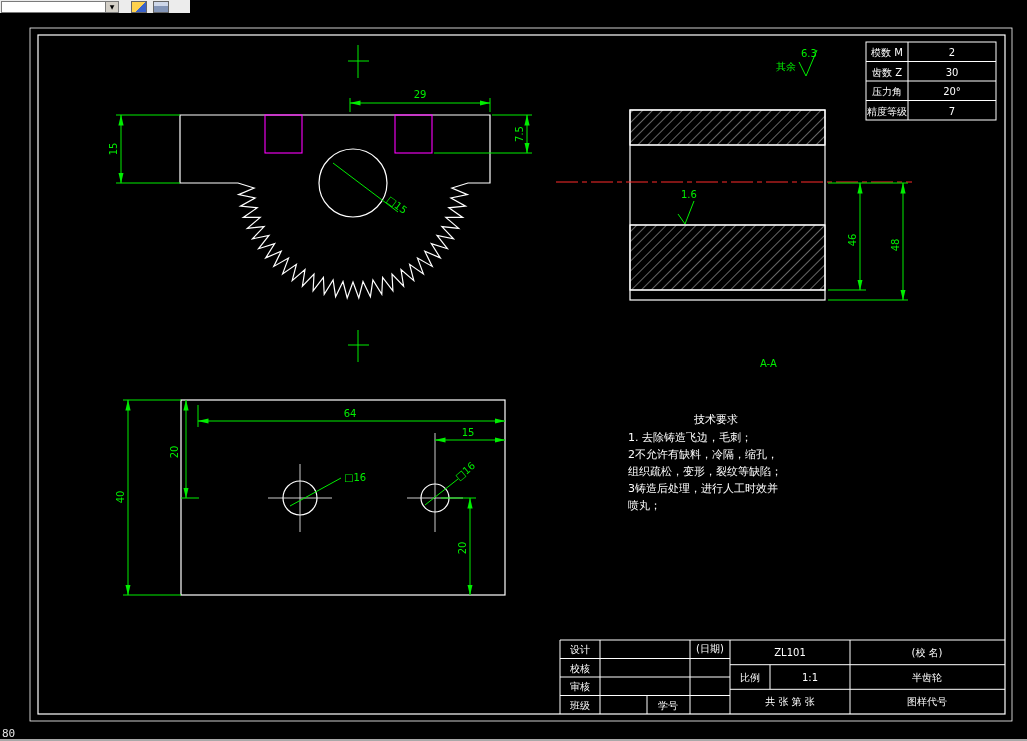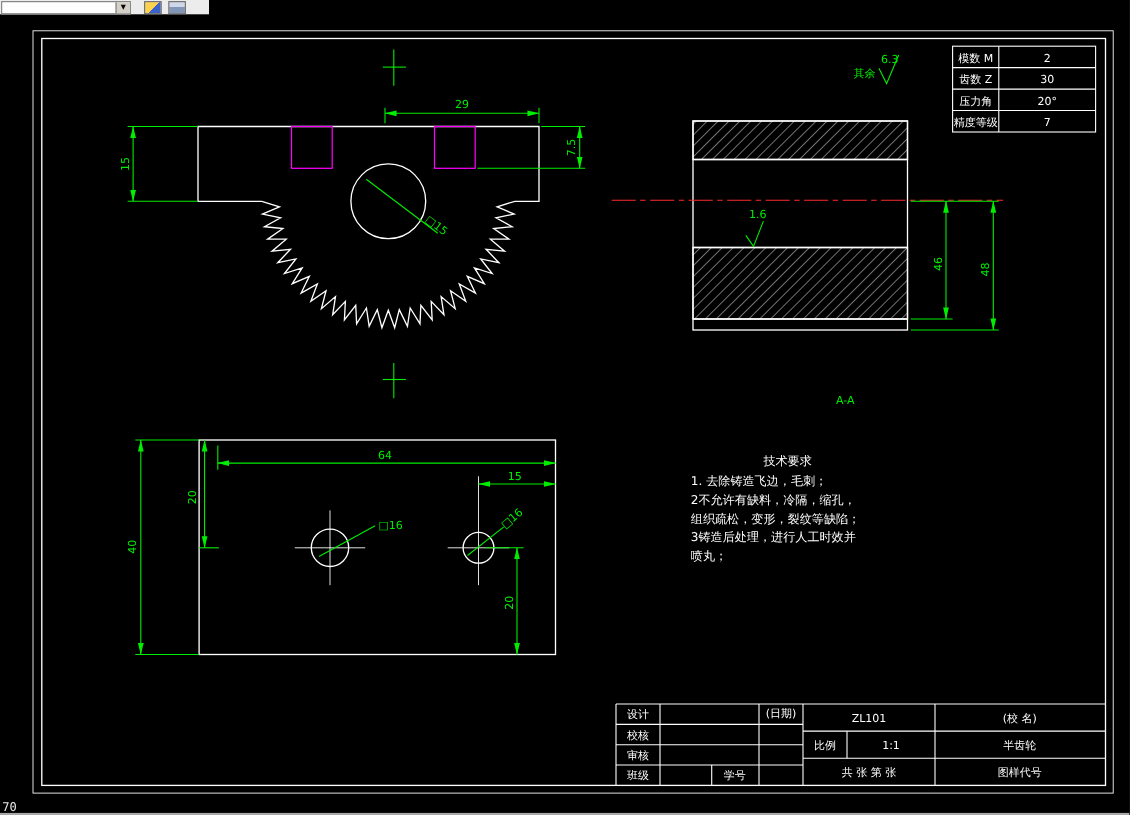--- a/index.html
+++ b/index.html
@@ -235,15 +235,15 @@
       <text class="tbltxt" x="790" y="656" text-anchor="middle" font-size="11">ZL101</text>
       <text class="tbltxt" x="927" y="656" text-anchor="middle">(校 名)</text>
       <text class="tbltxt" x="750" y="681" text-anchor="middle">比例</text>
       <text class="tbltxt" x="810" y="681" text-anchor="middle">1:1</text>
       <text class="tbltxt" x="927" y="681" text-anchor="middle" font-size="11">半齿轮</text>
       <text class="tbltxt" x="790" y="705" text-anchor="middle">共 张 第 张</text>
       <text class="tbltxt" x="927" y="705" text-anchor="middle">图样代号</text>
     </g>
   </svg>
 
-  <div class="cmdline">70</div>
+  <div class="cmdline">80</div>
   <div class="bottombar"></div>
 </div>
 
 </body></html>

